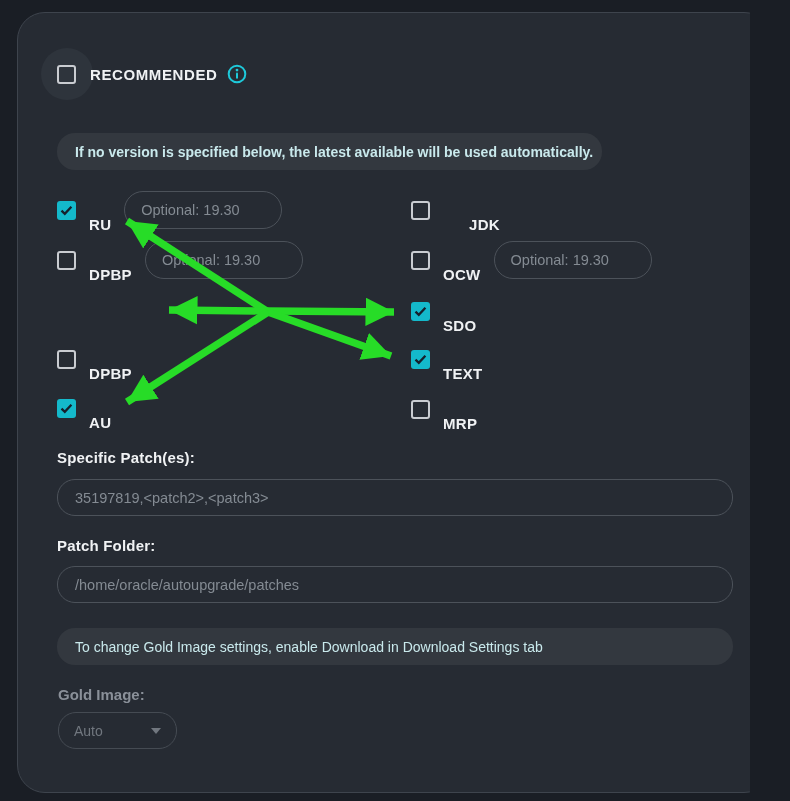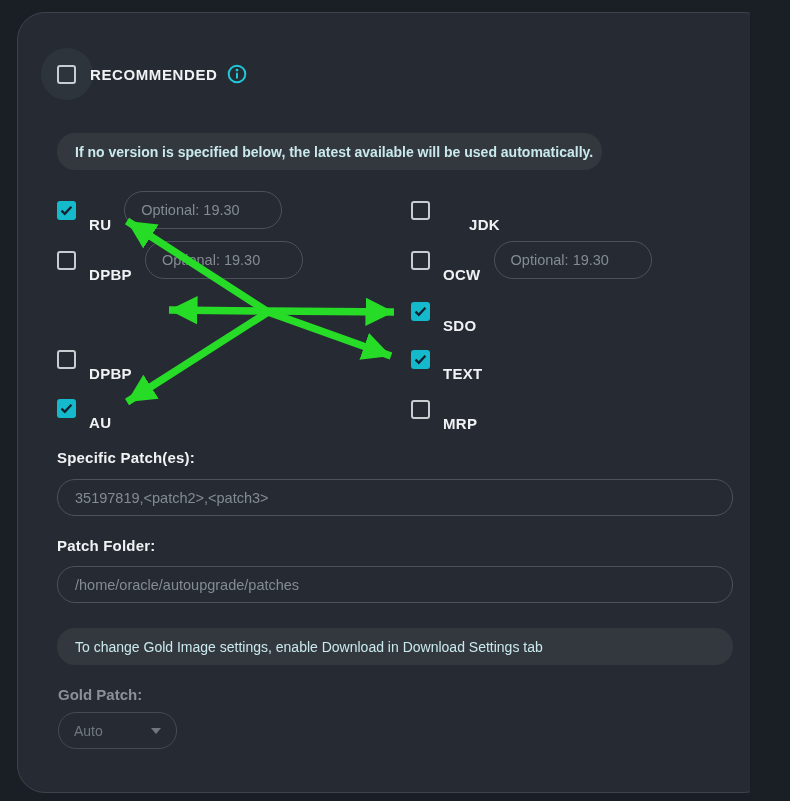--- a/index.html
+++ b/index.html
@@ -138,21 +138,21 @@
   </div>
 
   <span class="sec-label" style="left:57px;top:449px;">Specific Patch(es):</span>
   <input class="wide-input" style="top: 479px;" placeholder="35197819,&lt;patch2&gt;,&lt;patch3&gt;">
 
   <span class="sec-label" style="left:57px;top:537px;">Patch Folder:</span>
   <input class="wide-input" style="top: 566px;" placeholder="/home/oracle/autoupgrade/patches">
 
   <div class="banner banner2">To change Gold Image settings, enable Download in Download Settings tab</div>
 
-  <span class="gold-label">Gold Patch:</span>
+  <span class="gold-label">Gold Image:</span>
   <div class="dropdown">
     <span>Auto</span>
     <span class="caret"></span>
   </div>
 
   <svg class="arrows" width="790" height="801" viewBox="0 0 790 801">
     <defs>
       <marker id="ah" viewBox="0 0 10 10" refX="10" refY="5" markerWidth="3.8" markerHeight="3.8" orient="auto">
         <path d="M0,0 L10,5 L0,10 Z" fill="#27dc27"></path>
       </marker>

